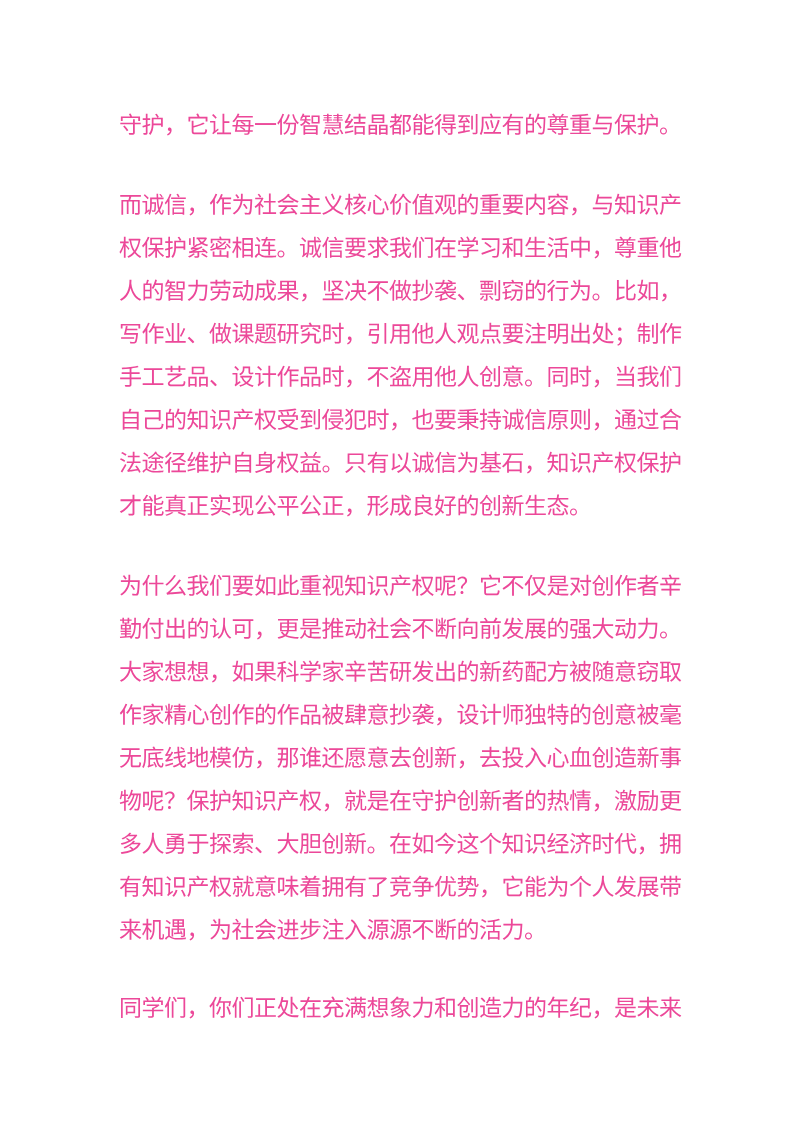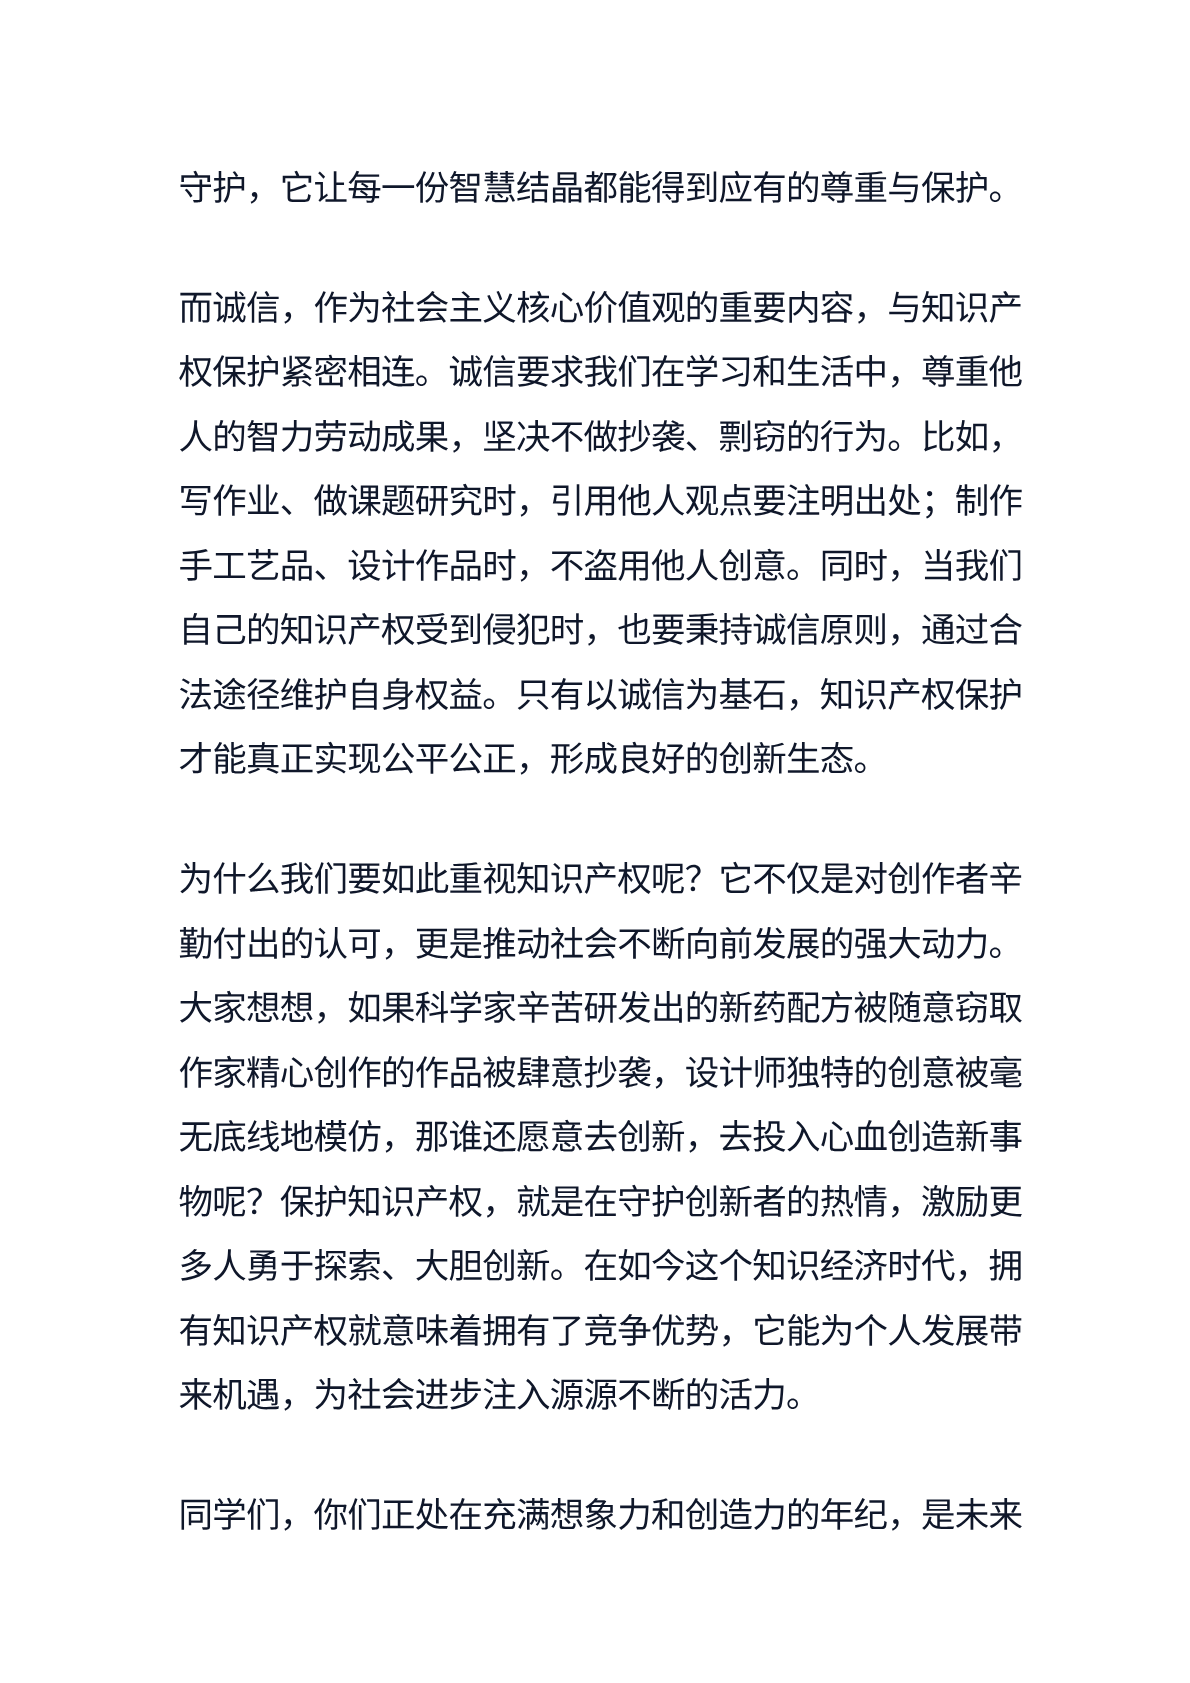--- a/index.html
+++ b/index.html
@@ -32,27 +32,28 @@
     -webkit-font-smoothing: antialiased;
   }
   .para {
     margin: 0 0 37px 0;
     white-space: pre-line;
     text-align: left;
     word-break: keep-all;
   }
   .para:last-child {
     margin-bottom: 0;
+    font-family: Liberation Mono, monospace;
   }
 </style>
 </head>
 <body>
 
 <div class="page">
-  <div class="doc-body" id="doc-body" style="color: #0f172a;">
+  <div class="doc-body" id="doc-body" style="color: #ec4899;">
       <p class="para">守护，它让每一份智慧结晶都能得到应有的尊重与保护。</p>
       <p class="para">而诚信，作为社会主义核心价值观的重要内容，与知识产
 权保护紧密相连。诚信要求我们在学习和生活中，尊重他
 人的智力劳动成果，坚决不做抄袭、剽窃的行为。比如，
 写作业、做课题研究时，引用他人观点要注明出处；制作
 手工艺品、设计作品时，不盗用他人创意。同时，当我们
 自己的知识产权受到侵犯时，也要秉持诚信原则，通过合
 法途径维护自身权益。只有以诚信为基石，知识产权保护
 才能真正实现公平公正，形成良好的创新生态。</p>
       <p class="para">为什么我们要如此重视知识产权呢？它不仅是对创作者辛

